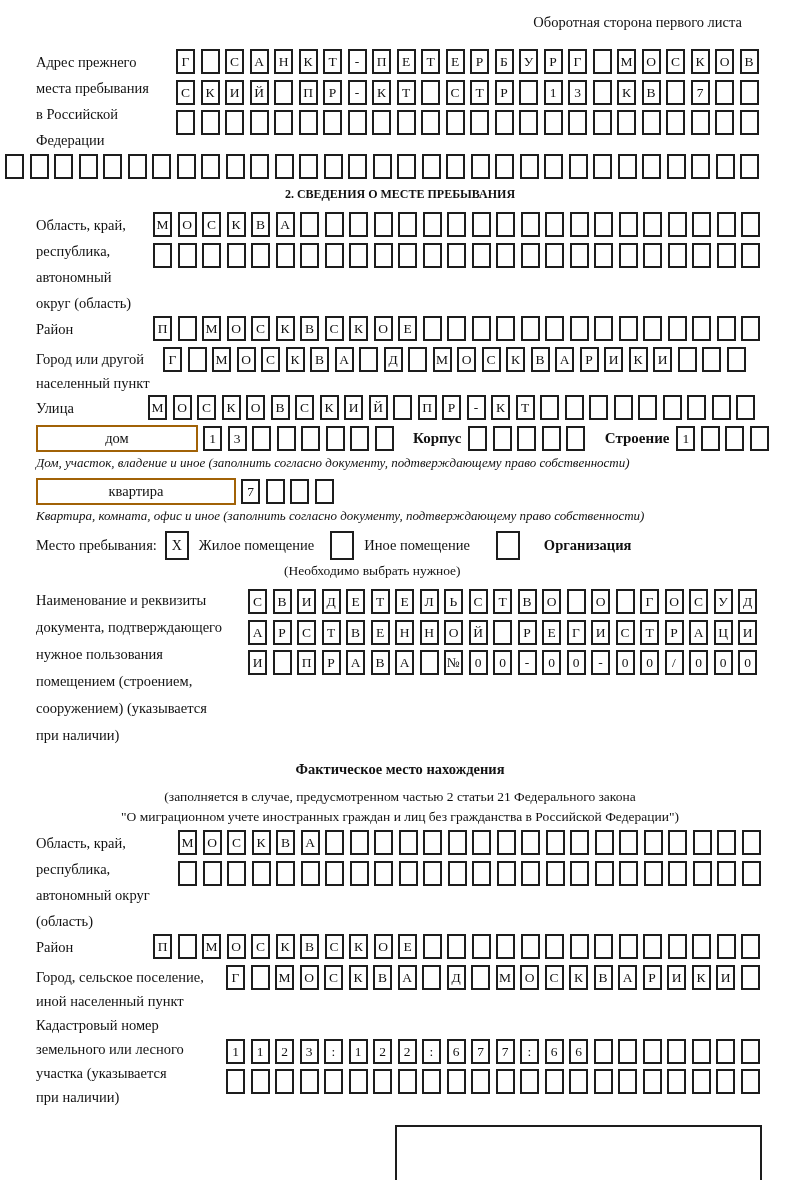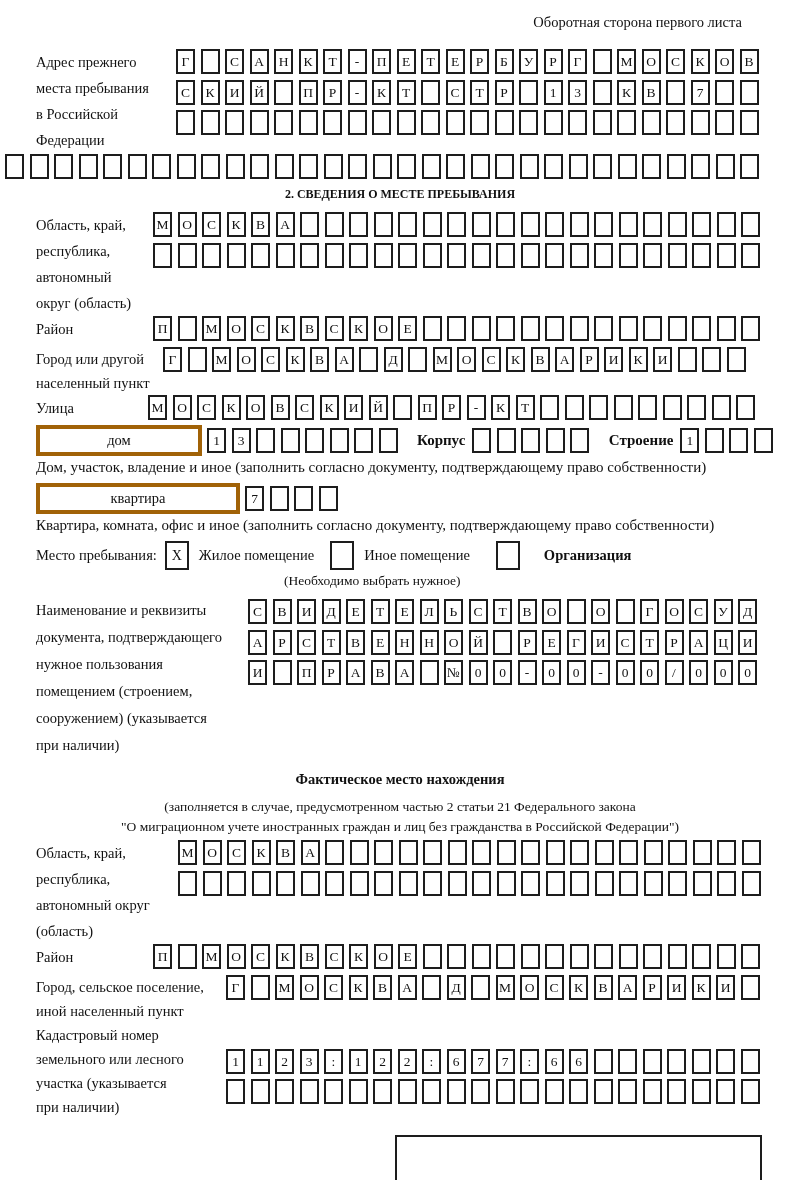--- a/index.html
+++ b/index.html
@@ -28,27 +28,27 @@
   .grid-row.inline{display:inline-block;margin-bottom:0;vertical-align:middle;}
   .cell{
     display:inline-block;width:15px;height:21px;border:2px solid #1d1d1d;
     margin-right:5.5px;text-align:center;font-size:13.5px;line-height:21px;
     vertical-align:top;background:#fff;
   }
   .full-row{margin-left:-31px;margin-top:1px;}
   .center-note{text-align:center;font-size:13.5px;margin:2px 0 6px 0;}
   .section-title{text-align:center;font-weight:bold;font-size:12px;margin:8px 0 10px 0;}
   .label-box{
-    border:4px solid #a16207;height:23px;line-height:23px;text-align:center;
+    border:2px solid #a16207;height:23px;line-height:23px;text-align:center;
     font-size:14.5px;flex:none;background:#fff;
   }
   .dom-box{width:158px;margin-right:5px;}
   .kv-box{width:196px;margin-right:5px;}
   .inline-label{font-size:15px;line-height:27px;flex:none;margin:0 7px 0 14px;font-weight:bold;}
-  .note-left{font-size:15px;margin:3px 0 7px 0;}
+  .note-left{font-size:13px;margin:3px 0 7px 0;font-style:italic;}
   .place-row{display:flex;align-items:center;margin-top:4px;font-size:14.5px;}
   .checkbox{
     display:inline-block;width:20px;height:25px;border:2px solid #1d1d1d;
     text-align:center;font-size:14px;line-height:25px;flex:none;background:#fff;
   }
   .opt-label{margin:0 16px 0 10px;}
   .place-note{font-size:13.5px;margin:3px 0 8px 248px;}
   .fact-title{text-align:center;font-weight:bold;font-size:14.5px;margin:12px 0 10px 0;}
   .fact-note{text-align:center;font-size:13.5px;line-height:18px;margin-bottom:2px;}
   .fact-block{margin-top:8px;}

